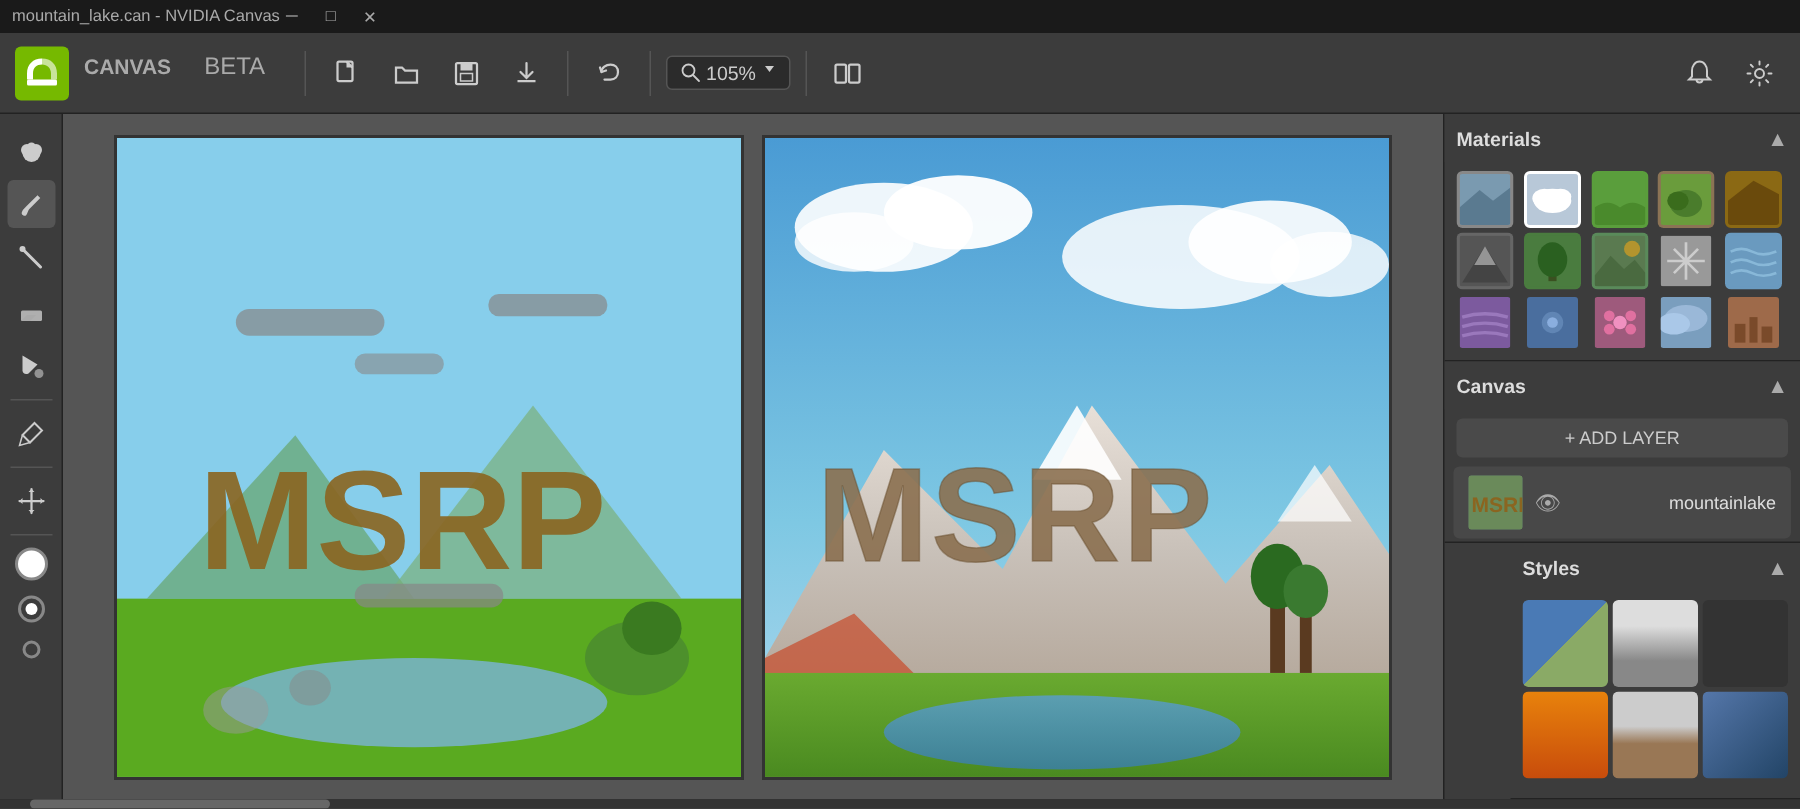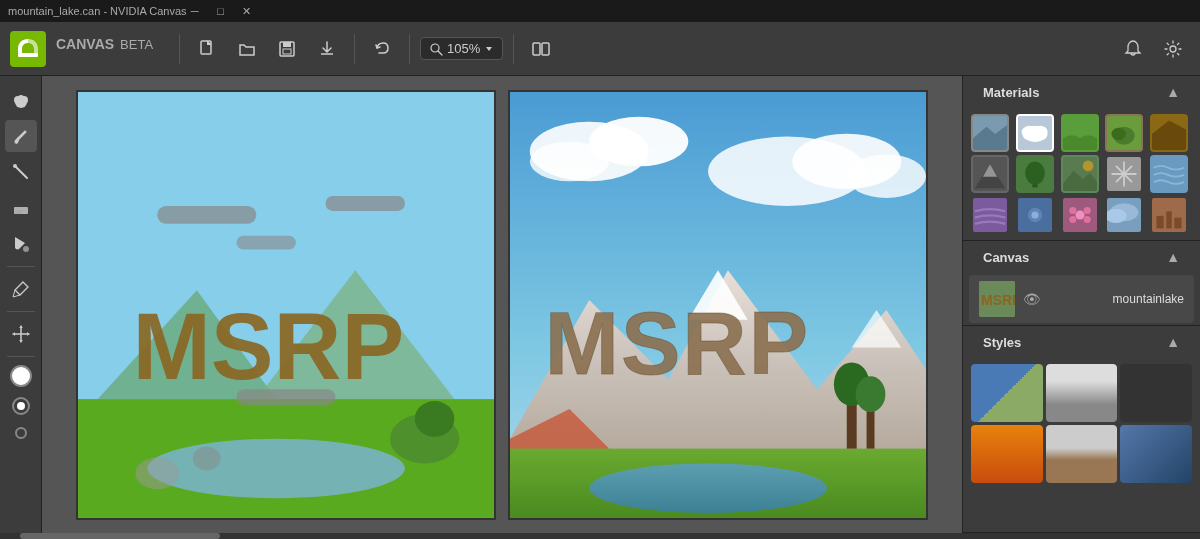--- a/index.html
+++ b/index.html
@@ -89,21 +89,20 @@
       border-radius: 4px;
       cursor: pointer;
       display: flex;
       align-items: center;
       justify-content: center;
       color: #ccc;
       font-size: 16px;
     }
     .zoom-control {
       display: flex;
-      align-items: center;
       background: #2b2b2b;
       border: 1px solid #555;
       border-radius: 4px;
       padding: 3px 8px;
       color: #ccc;
       font-size: 13px;
       gap: 4px;
       cursor: pointer;
     }
     .toolbar-right {
@@ -248,21 +247,21 @@
       overflow-y: auto;
     }
 
     .panel-section {
       border-bottom: 1px solid #222;
     }
     .panel-header {
       display: flex;
       align-items: center;
       justify-content: space-between;
-      padding: 8px 20px;
+      padding: 8px 8px;
       background: #3c3c3c;
     }
     .panel-header-title {
       font-size: 13px;
       color: #ddd;
       font-weight: 600;
     }
     .panel-collapse-btn {
       color: #aaa;
       cursor: pointer;
@@ -350,21 +349,21 @@
       cursor: pointer;
     }
     .layer-name {
       font-size: 12px;
       color: #ddd;
       flex: 1;
       text-align: right;
     }
 
     
-    .styles-section { flex: 1; }
+    .styles-section { flex: 1; margin-left: 44px; }
     .styles-grid {
       display: grid;
       grid-template-columns: repeat(3, 1fr);
       gap: 3px;
       padding: 6px 8px;
     }
     .style-item {
       height: 58px;
       border-radius: 4px;
       cursor: pointer;
@@ -412,21 +411,21 @@
 
 <div class="toolbar">
   <div class="nvidia-logo">
     <svg viewBox="0 0 28 28" fill="white">
       <path d="M14 4 C8 4 4 8 4 14 L4 18 L8 18 L8 14 C8 10 10.5 8 14 8 L14 4Z" fill="white"></path>
       <path d="M14 8 C17.5 8 20 10.5 20 14 L20 18 L24 18 L24 14 C24 8 20 4 14 4 L14 8Z" fill="white" opacity="0.6"></path>
       <rect x="4" y="18" width="20" height="4" rx="1" fill="white"></rect>
     </svg>
   </div>
   <div class="app-title">
-    <span>CANVAS</span> <span style="font-size:13px;color:#aaa;font-weight:normal;">BETA</span>
+    <span>CANVAS</span> <span style="font-size:16px;color:#aaa;font-weight:normal;margin-left:16px;">BETA</span>
   </div>
   <div class="toolbar-sep"></div>
   <button class="toolbar-btn" title="New">
     <svg width="20" height="20" viewBox="0 0 20 20" fill="#ccc">
         <rect x="4" y="2" width="10" height="13" rx="1" fill="none" stroke="#ccc" stroke-width="1.5"></rect>
         <path d="M10 2 L14 6" stroke="#ccc" stroke-width="1.5" fill="none"></path>
         <path d="M10 2 L10 6 L14 6" fill="#ccc"></path>
       </svg>
   </button>
   <button class="toolbar-btn" title="Open">
@@ -758,20 +757,21 @@
             </svg>
         </div>
       </div>
     </div>
 
     <div class="panel-section layers-section">
       <div class="panel-header">
         <span class="panel-header-title">Canvas</span>
         <button class="panel-collapse-btn">▲</button>
       </div>
+      <button class="add-layer-btn">+ ADD LAYER</button>
       <div class="layer-item">
         <div class="layer-thumb">
           <svg viewBox="0 0 36 36">
               <rect width="36" height="36" fill="#6a8a5a"></rect>
               <text x="2" y="24" font-size="14" font-weight="bold" fill="#8B6520">MSRP</text>
             </svg>
         </div>
         <span class="layer-eye">👁</span>
         <span class="layer-name">mountainlake</span>
       </div>

